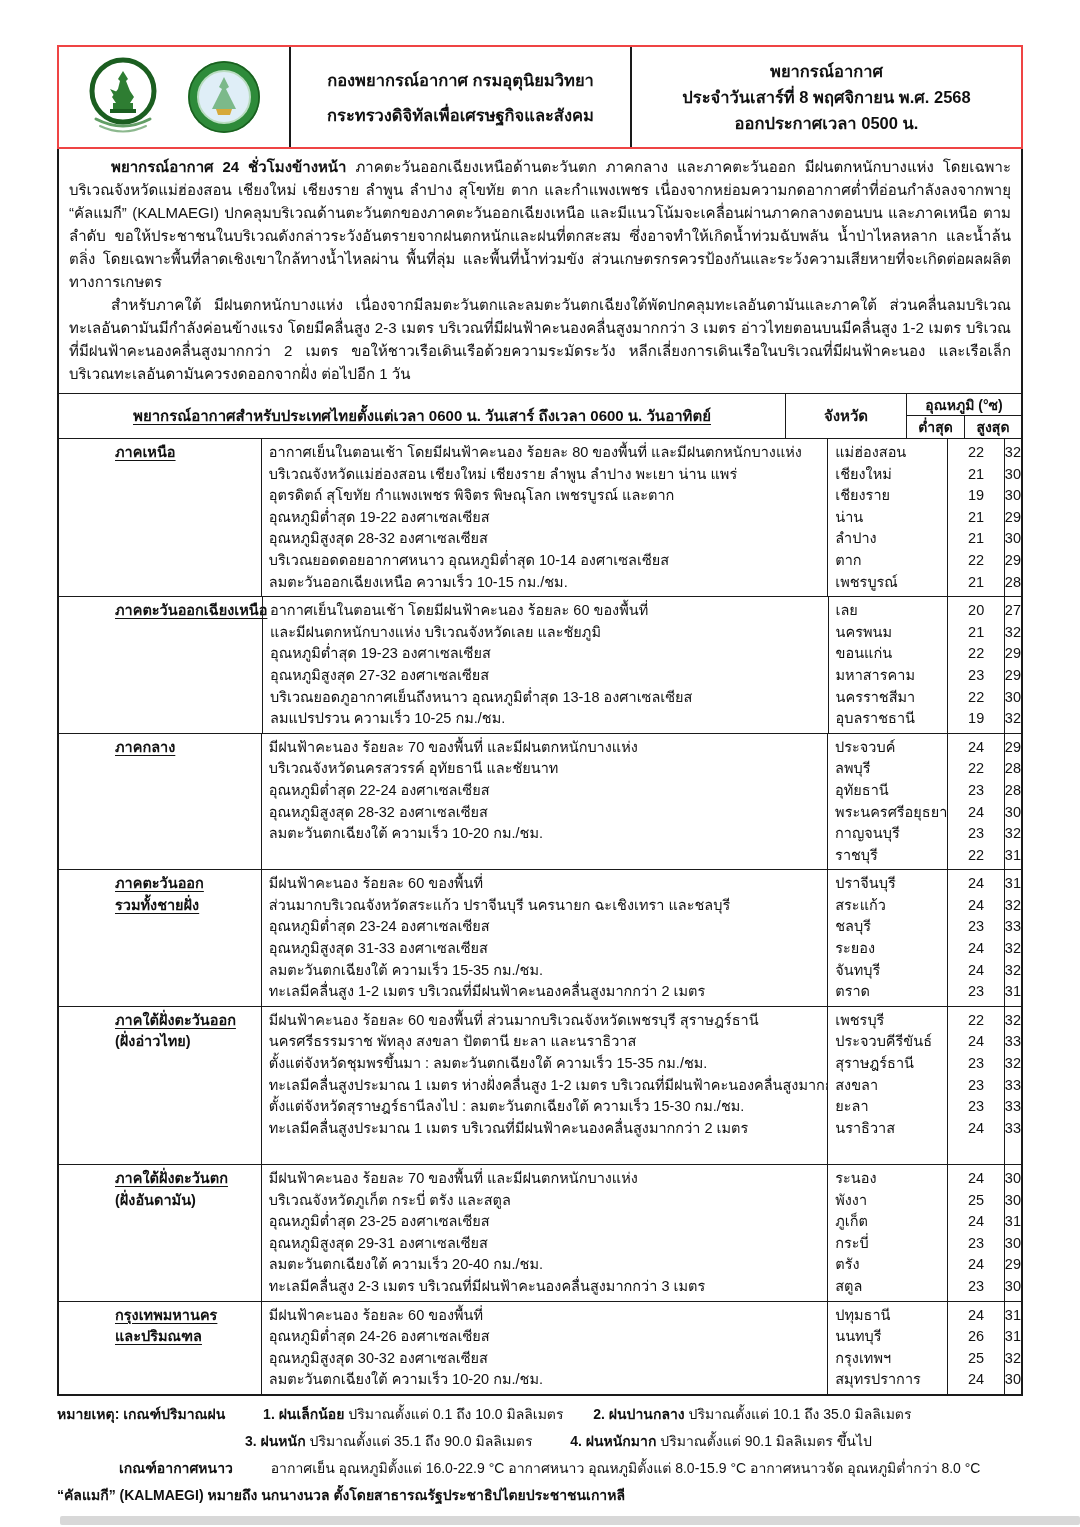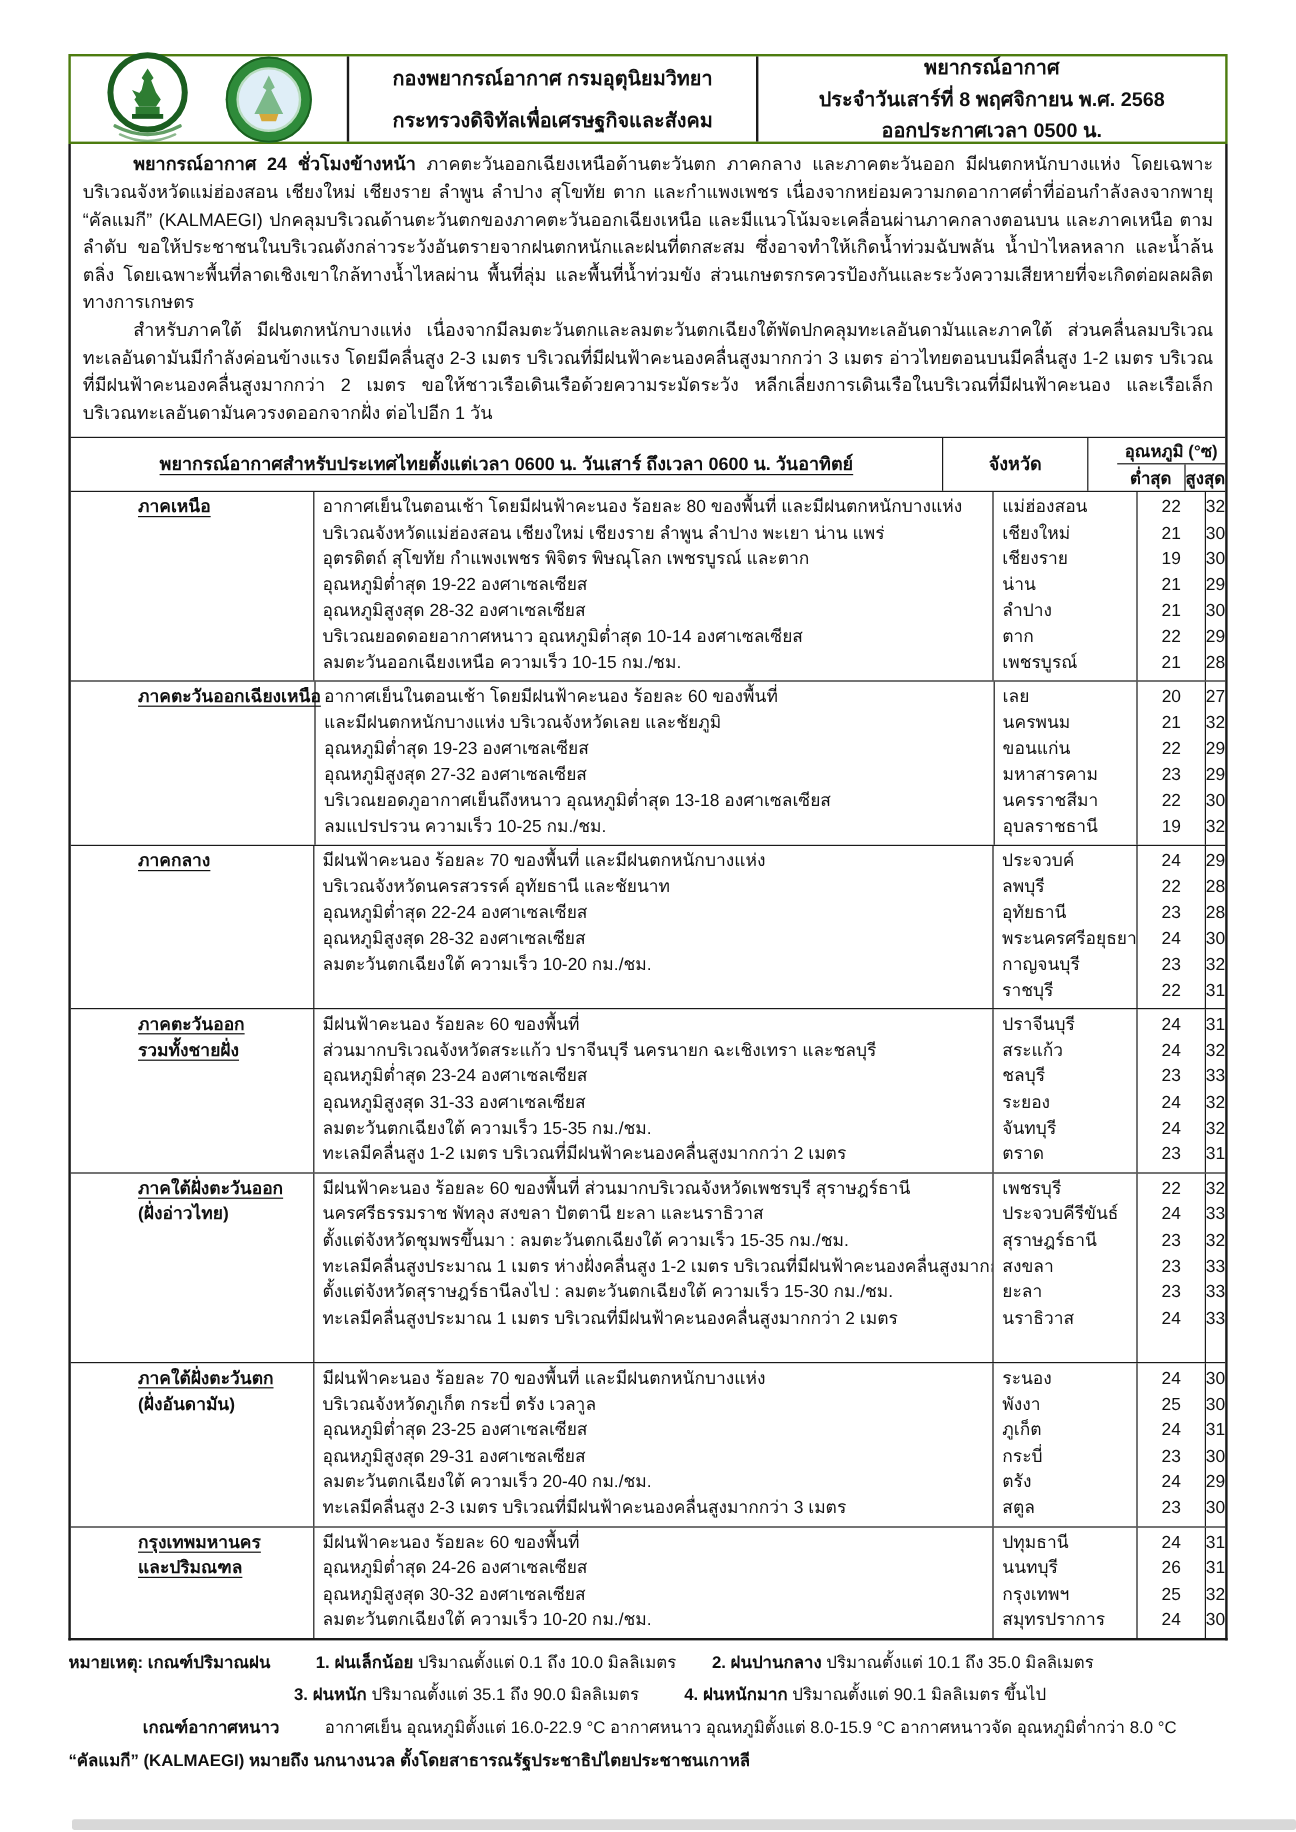--- a/index.html
+++ b/index.html
@@ -3,39 +3,39 @@
 <meta charset="utf-8">
 <style>
   html,body{margin:0;padding:0;}
   body{
     width:1080px;height:1527px;background:#ffffff;position:relative;
     font-family:"Liberation Sans","DejaVu Sans",sans-serif;color:#111;
     -webkit-font-smoothing:antialiased;
   }
   .doc{position:absolute;left:57px;top:45px;width:966px;}
   
-  .header-box{display:flex;border:2px solid #4d7c0f;height:75px;box-sizing:border-box;}
+  .header-box{display:flex;border:2px solid #ef4444;height:104px;box-sizing:border-box;}
   .hcell{box-sizing:border-box;display:flex;flex-direction:column;justify-content:center;align-items:center;}
   .hc-logos{width:232px;flex-direction:row;gap:26px;border-right:2px solid #1a1a1a;}
   .hc-title{width:341px;border-right:2px solid #1a1a1a;gap:9px;}
   .hc-title div{font-weight:bold;font-size:16.5px;}
   .hc-issue{flex:1;gap:4px;}
   .hc-issue div{font-weight:bold;font-size:16.5px;line-height:22px;}
   
   .main-box{border:2px solid #1a1a1a;border-top:none;box-sizing:border-box;}
   .intro{padding:6px 10px 8px 10px;font-size:15px;line-height:23px;text-align:justify;}
   .intro p{margin:0;text-indent:42px;}
   .intro .lead{font-weight:bold;}
   
   .ftable{border-top:1.5px solid #1a1a1a;font-size:14.5px;}
   .thead{display:flex;box-sizing:border-box;border-bottom:1.5px solid #1a1a1a;}
   .th-title{width:726px;box-sizing:border-box;display:flex;align-items:center;justify-content:center;
     font-weight:bold;text-decoration:underline;text-underline-offset:3px;font-size:15px;}
   .th-prov{width:121px;box-sizing:border-box;border-left:1.5px solid #1a1a1a;display:flex;align-items:center;justify-content:center;font-weight:bold;font-size:15px;}
-  .th-temp{width:115px;flex:1;box-sizing:border-box;border-left:1.5px solid #1a1a1a;display:flex;flex-direction:column;padding-left:24px;}
+  .th-temp{width:115px;flex:1;box-sizing:border-box;border-left:1.5px solid #1a1a1a;display:flex;flex-direction:column;}
   .th-temp-label{height:21px;border-bottom:1px solid #1a1a1a;display:flex;align-items:center;justify-content:center;font-weight:bold;font-size:14px;}
   .th-temp-sub{display:flex;flex:1;}
   .th-min,.th-max{box-sizing:border-box;display:flex;align-items:center;justify-content:center;font-weight:bold;font-size:14px;}
   .th-min{width:57px;}
   .th-max{flex:1;border-left:1px solid #1a1a1a;}
   
   .section{display:flex;box-sizing:border-box;border-top:1.5px solid #1a1a1a;padding-left:48px;}
   .section:first-child{border-top:none;}
   .col{box-sizing:border-box;padding-top:3px;padding-bottom:3px;}
   .region-col{width:155px;padding-left:8px;}
@@ -308,21 +308,21 @@
               <div class="line"></div>
             </div>
           </div>
           <div class="section">
             <div class="col region-col">
               <div class="rline u">ภาคใต้ฝั่งตะวันตก</div>
               <div class="rline">(ฝั่งอันดามัน)</div>
             </div>
             <div class="col desc-col">
               <div class="line">มีฝนฟ้าคะนอง ร้อยละ 70 ของพื้นที่ และมีฝนตกหนักบางแห่ง</div>
-              <div class="line">บริเวณจังหวัดภูเก็ต กระบี่ ตรัง เวลาูล</div>
+              <div class="line">บริเวณจังหวัดภูเก็ต กระบี่ ตรัง และสตูล</div>
               <div class="line">อุณหภูมิต่ำสุด 23-25 องศาเซลเซียส</div>
               <div class="line">อุณหภูมิสูงสุด 29-31 องศาเซลเซียส</div>
               <div class="line">ลมตะวันตกเฉียงใต้ ความเร็ว 20-40 กม./ชม.</div>
               <div class="line">ทะเลมีคลื่นสูง 2-3 เมตร บริเวณที่มีฝนฟ้าคะนองคลื่นสูงมากกว่า 3 เมตร</div>
             </div>
             <div class="col prov-col">
               <div class="line">ระนอง</div>
               <div class="line">พังงา</div>
               <div class="line">ภูเก็ต</div>
               <div class="line">กระบี่</div>

